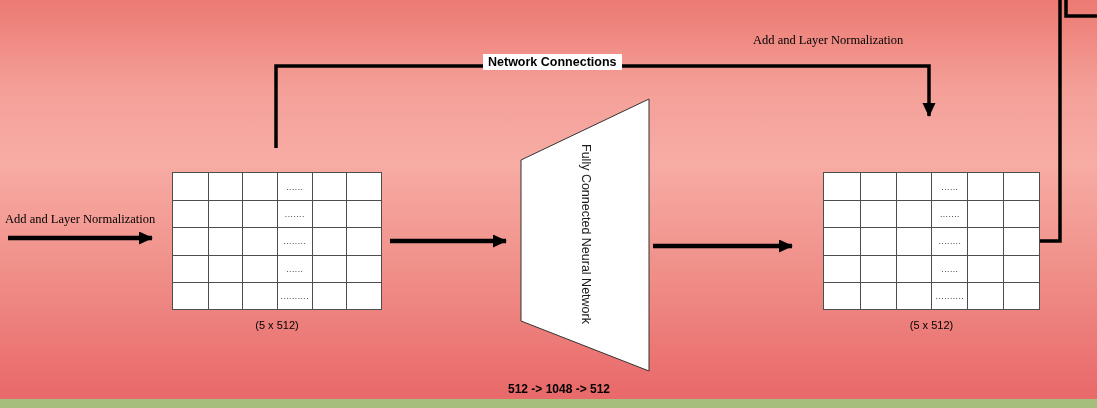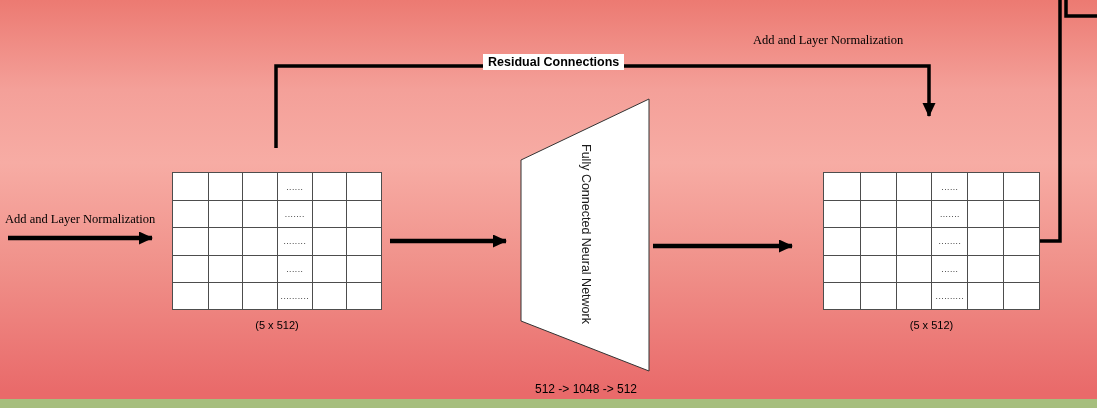--- a/index.html
+++ b/index.html
@@ -37,21 +37,21 @@
   .cell:nth-child(n+7){border-top:1px solid #4d4d4d;}
   .caption{position:absolute;font-size:11px;color:#000;text-align:center;}
   .caption-left{left:172px;top:319px;width:210px;}
   .caption-right{left:823px;top:319px;width:217px;}
   .fcnn-label{
     position:absolute;left:466px;top:227px;width:240px;
     text-align:center;font-size:12.5px;color:#1a1a1a;
     transform:rotate(90deg);transform-origin:center;
     white-space:nowrap;
   }
-  .fcnn-dims{position:absolute;left:506px;top:382px;width:160px;text-align:center;font-size:12px;color:#000;white-space:nowrap;}
+  .fcnn-dims{position:absolute;left:479px;top:382px;width:160px;text-align:center;font-size:12px;color:#000;white-space:nowrap;font-weight:bold;}
   .bottom-bar{position:absolute;left:0;bottom:0;width:1097px;height:9px;background:#a6be7d;}
 </style>
 </head>
 <body>
 
 <div class="canvas">
 
   <svg class="overlay" width="1097" height="408" viewBox="0 0 1097 408">
     <defs>
       <marker id="ah" markerUnits="userSpaceOnUse" markerWidth="18" markerHeight="16" refX="13" refY="6.5" orient="auto">
@@ -69,21 +69,21 @@
 
     <path d="M 653 246 L 792 246" stroke="#000" stroke-width="4.5" fill="none" marker-end="url(#ah)"></path>
 
     <path d="M 1040 241 L 1060 241 L 1060 0" stroke="#000" stroke-width="3.5" fill="none"></path>
 
     <path d="M 1097 16 L 1066 16 L 1066 0" stroke="#000" stroke-width="3.5" fill="none"></path>
   </svg>
 
   <div class="lbl" style="left:5px;top:212px;">Add and Layer Normalization</div>
   <div class="lbl" style="left:753px;top:33px;">Add and Layer Normalization</div>
-  <div class="residual-lbl">Residual Connections</div>
+  <div class="residual-lbl">Network Connections</div>
 
   <div class="matrix matrix-left">
     <div class="cell"></div>
     <div class="cell"></div>
     <div class="cell"></div>
     <div class="cell">......</div>
     <div class="cell"></div>
     <div class="cell"></div>
 
     <div class="cell"></div>

